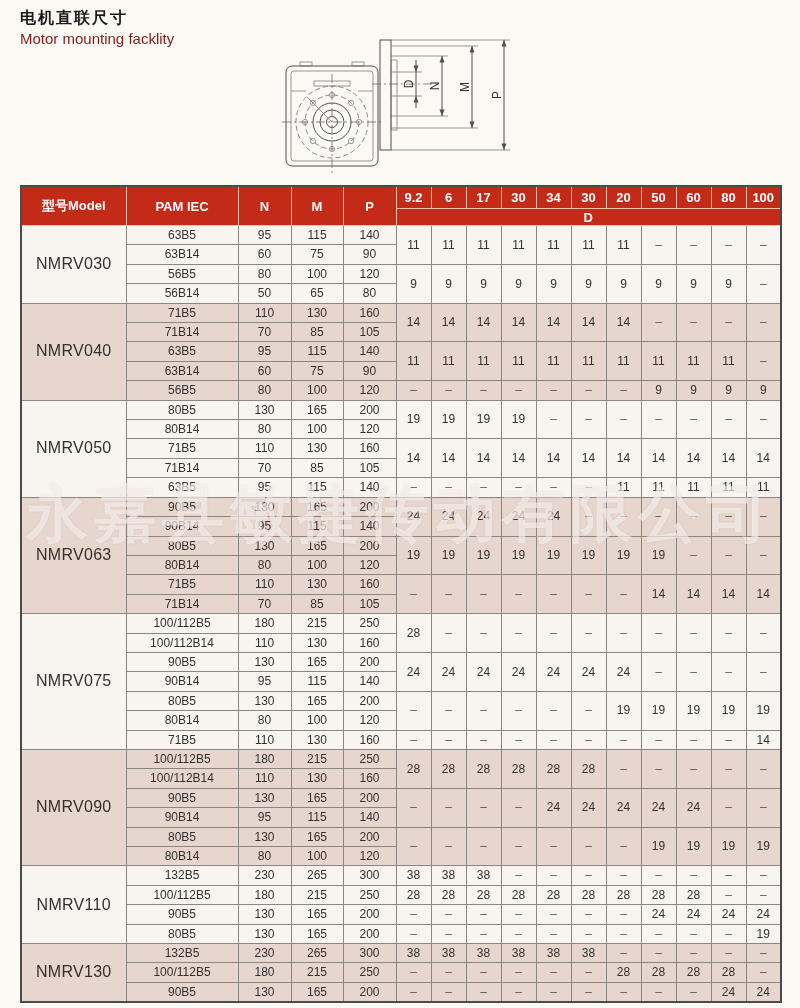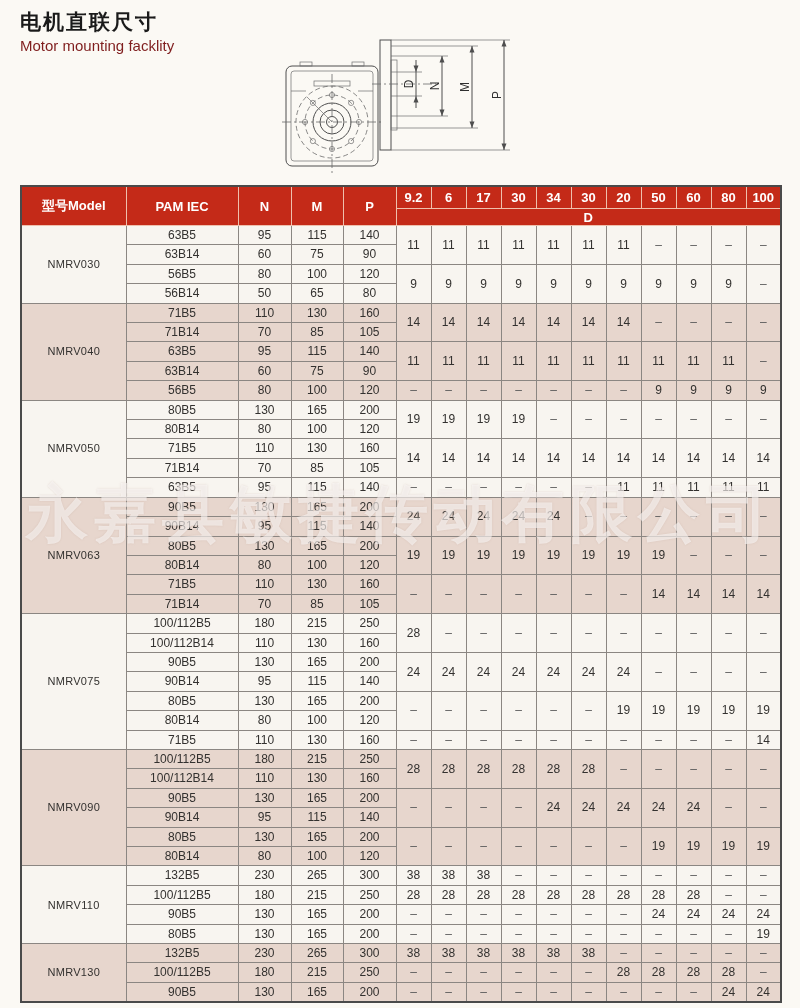--- a/index.html
+++ b/index.html
@@ -3,41 +3,41 @@
 <meta charset="utf-8">
 <style>
   html,body{margin:0;padding:0;}
   body{
     width:800px;height:1008px;position:relative;overflow:hidden;
     background:#fbf9f4;
     font-family:"Liberation Sans", sans-serif;
     color:#222;
   }
   .title-block{position:absolute;left:20px;top:8px;}
-  .title-zh{font-size:21px;font-weight:bold;letter-spacing:2px;color:#1a1a1a;}
+  .title-zh{font-size:16px;font-weight:bold;letter-spacing:2px;color:#1a1a1a;}
   .title-en{font-size:15px;color:#7f1d1d;margin-top:1px;}
   .diagram{position:absolute;left:276px;top:34px;}
   .tablewrap{position:absolute;left:20px;top:185px;width:638px;}
   table.dim{
     border-collapse:collapse;table-layout:fixed;width:760px;
     border:2px solid #4a4a4a;
   }
   table.dim th{
     background:#c42a18;color:#ffffff;font-weight:bold;font-size:13px;
     border:1px solid #efc0ad;padding:0;text-align:center;
   }
   table.dim thead tr.r1 th{height:21px;}
   table.dim thead tr.r2 th{height:16px;}
   table.dim td{
     border:1px solid #8b8682;font-size:12px;text-align:center;
     padding:0;height:18.4px;line-height:18.4px;color:#33312f;
     background:#f8f5f0;overflow:hidden;white-space:nowrap;
   }
   table.dim tr.shaded td{background:#e7d6cd;}
-  table.dim td.model{font-size:11px;letter-spacing:.3px;}
+  table.dim td.model{font-size:16px;letter-spacing:.3px;}
   table.dim td.dash{color:#5a5a5a;}
   .watermark{
     position:absolute;left:18px;top:472px;width:764px;z-index:6;
     font-size:62px;font-weight:bold;letter-spacing:6px;white-space:nowrap;
     color:rgba(255,255,255,0.55);
     text-shadow:0 0 2px rgba(190,160,150,0.35);
     pointer-events:none;user-select:none;text-align:center;
   }
   svg .ln{stroke:#4e4e4e;stroke-width:1;fill:none;}
   svg .thin{stroke:#6e6e6e;stroke-width:0.7;fill:none;}

